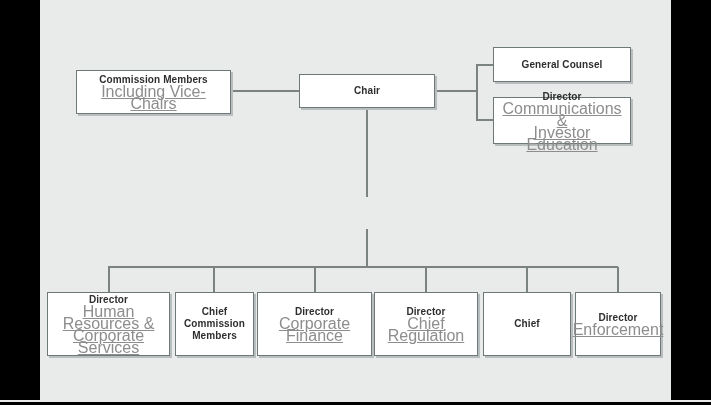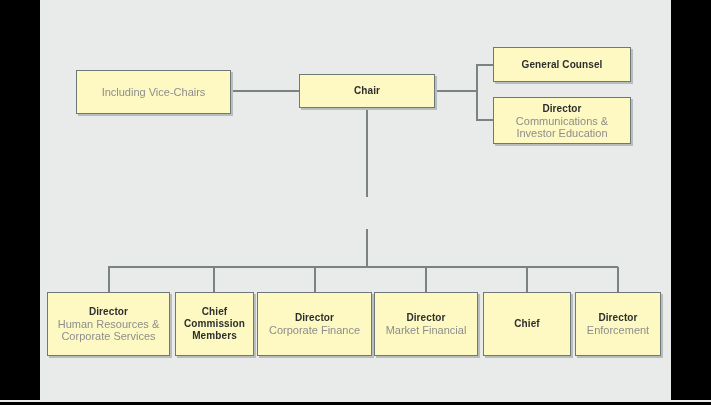--- a/index.html
+++ b/index.html
@@ -9,28 +9,28 @@
     font-family:"Liberation Sans","DejaVu Sans",sans-serif;
   }
   .frame{position:absolute;background:#000;}
   #frame-left{left:0;top:0;width:40px;height:400px;}
   #frame-right{left:671px;top:0;width:40px;height:400px;}
   #frame-bottom{left:0;top:402px;width:711px;height:3px;}
 
   .line{position:absolute;background:#7a8382;}
 
   .node{
-    position:absolute;box-sizing:border-box;background:#fef9c3;
+    position:absolute;box-sizing:border-box;background:#ffffff;
     border:1px solid #6f7878;
     box-shadow:2px 2px 0 #b7bebd;
     display:flex;flex-direction:column;align-items:center;justify-content:center;
     text-align:center;padding:2px 3px;
   }
   .t{font-weight:bold;color:#2e2e2e;font-size:10px;line-height:12px;letter-spacing:.1px;}
-  .s{color:#8d8d8d;font-size:11px;line-height:12px;}
+  .s{color:#8d8d8d;font-size:16px;line-height:12px;text-decoration:underline;}
 
   
   #node-commission{left:76px;top:70px;width:155px;height:44px;}
   #node-chair{left:299px;top:74px;width:136px;height:34px;}
   #node-general-counsel{left:493px;top:47px;width:138px;height:35px;}
   #node-communications{left:493px;top:97px;width:138px;height:47px;}
   #node-executive-director{left:299px;top:197px;width:136px;height:33px;}
   #node-hr{left:47px;top:292px;width:123px;height:64px;}
   #node-cio{left:175px;top:292px;width:79px;height:64px;}
   #node-corporate-finance{left:257px;top:292px;width:115px;height:64px;}
@@ -72,20 +72,21 @@
   <div class="line" id="ln-exec-down"></div>
   <div class="line" id="ln-bottom-rail"></div>
   <div class="line" id="ln-stub-1"></div>
   <div class="line" id="ln-stub-2"></div>
   <div class="line" id="ln-stub-3"></div>
   <div class="line" id="ln-stub-4"></div>
   <div class="line" id="ln-stub-5"></div>
   <div class="line" id="ln-stub-6"></div>
 
   <div class="node" id="node-commission">
+    <span class="t">Commission Members</span>
     <span class="s">Including Vice-Chairs</span>
   </div>
 
   <div class="node" id="node-chair">
     <span class="t">Chair</span>
   </div>
 
   <div class="node" id="node-general-counsel">
     <span class="t">General Counsel</span>
   </div>
@@ -109,21 +110,21 @@
     <span class="t">Members</span>
   </div>
 
   <div class="node" id="node-corporate-finance">
     <span class="t">Director</span>
     <span class="s">Corporate Finance</span>
   </div>
 
   <div class="node" id="node-market-regulation">
     <span class="t">Director</span>
-    <span class="s">Market Financial</span>
+    <span class="s">Chief Regulation</span>
   </div>
 
   <div class="node" id="node-cfo">
     <span class="t">Chief</span>
   </div>
 
   <div class="node" id="node-enforcement">
     <span class="t">Director</span>
     <span class="s">Enforcement</span>
   </div>

